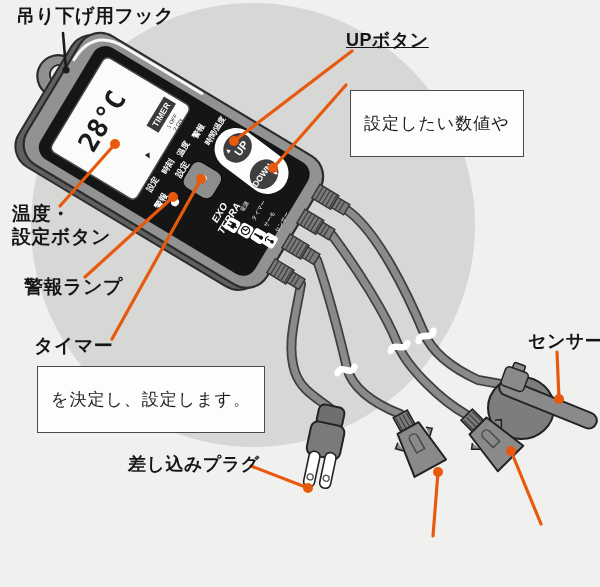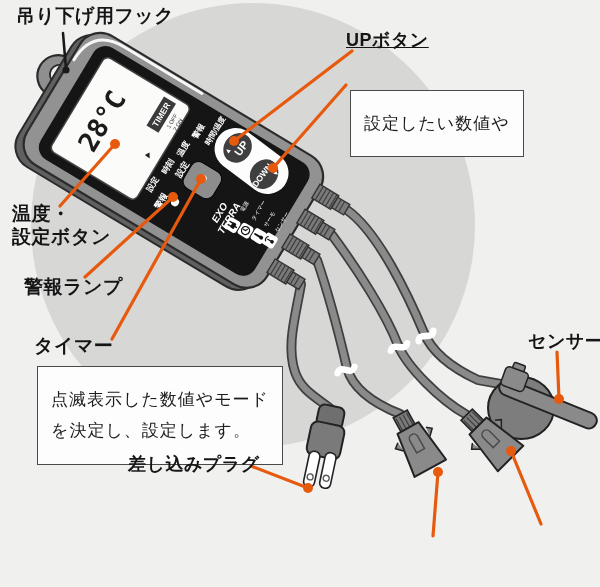--- a/index.html
+++ b/index.html
@@ -289,21 +289,20 @@
   <div class="callout cl-19" style="left:12px;top:203px;">
     <div>温度・</div>
     <div>設定ボタン</div>
   </div>
 
   <div class="callout cl-19" style="left:24px;top:276px;">警報ランプ</div>
 
   <div class="callout cl-19" style="left:34px;top:335px;">タイマー</div>
 
   <div class="notebox" style="left:37px;top:366px;">
-    <div>点滅表示した数値やモード</div>
     <div>を決定し、設定します。</div>
   </div>
 
   <div class="callout cl-18" style="left:128px;top:454px;">差し込みプラグ</div>
 
   <div class="callout cl-18" style="left:528px;top:331px;">センサー</div>
 
 </div>
 
 </body></html>

